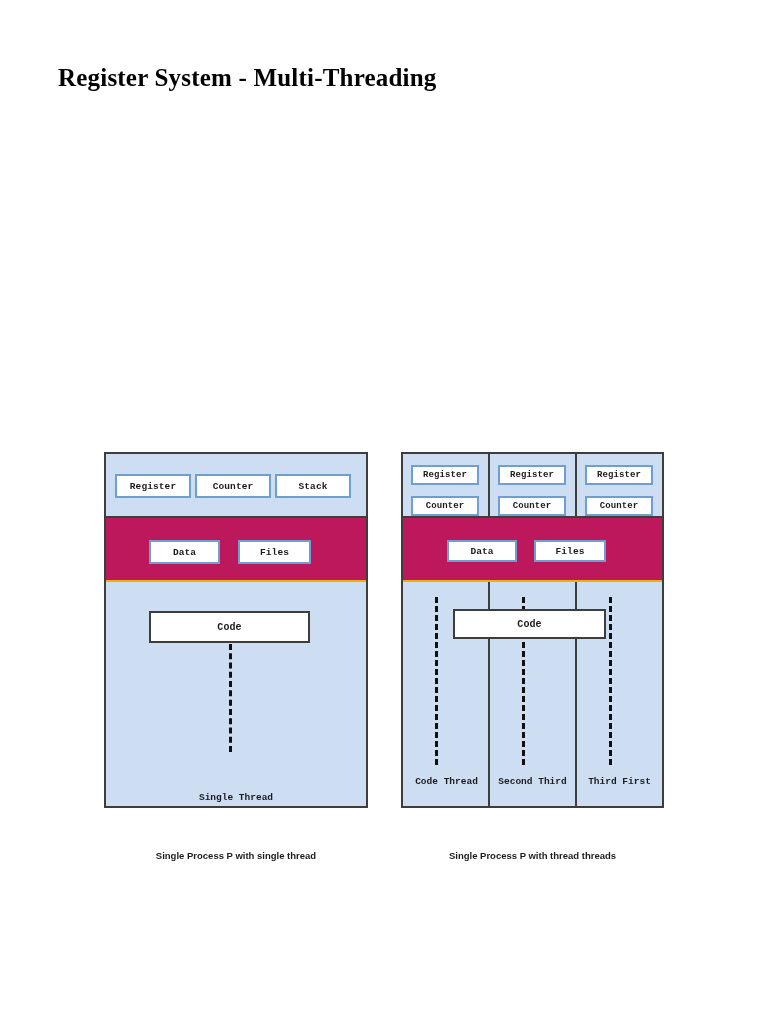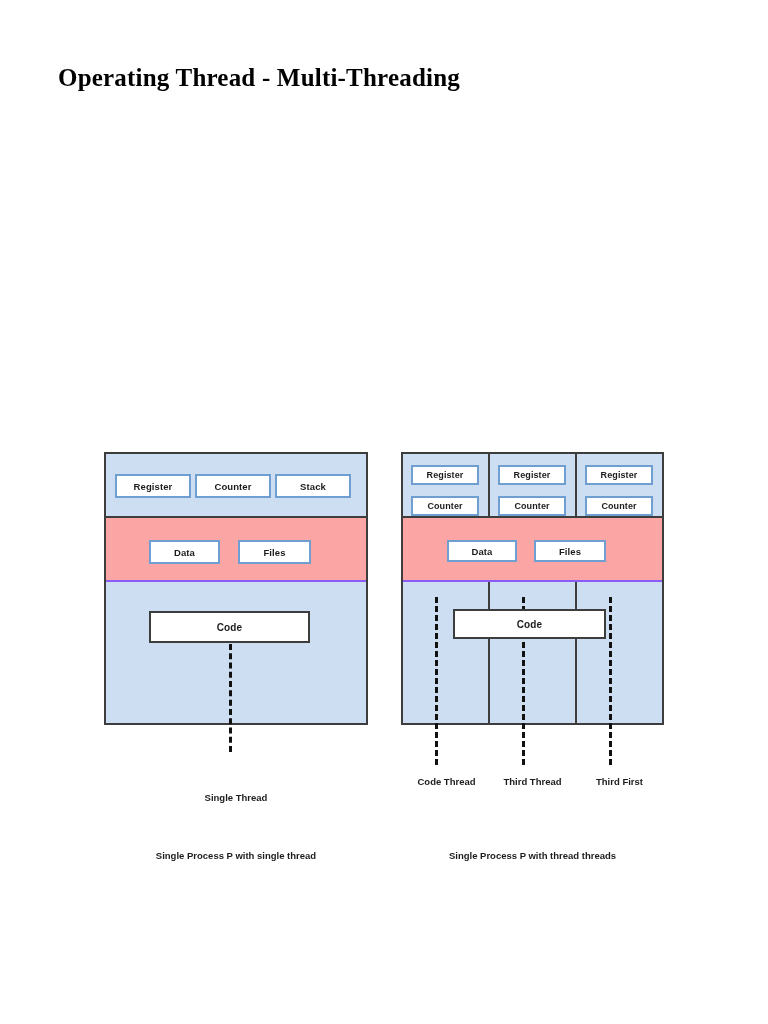--- a/index.html
+++ b/index.html
@@ -33,44 +33,45 @@
   
   .figure {
     position: absolute;
   }
   #figure-single { left: 104px; top: 452px; width: 264px; }
   #figure-multi  { left: 401px; top: 452px; width: 263px; }
 
   .process-box {
     position: relative;
     width: 100%;
-    height: 273px;
+    height: 356px;
     border: 2px solid #3d3d3d;
     box-sizing: border-box;
     background: #ffffff;
+    font-family: Liberation Mono, monospace;
   }
 
   
   .band {
     position: absolute;
     left: 0;
     right: 0;
     box-sizing: border-box;
   }
   .band-top {
     top: 0;
     height: 64px;
     background: #cdddf2;
     border-bottom: 2px solid #3d3d3d;
   }
   .band-mid {
     top: 64px;
     height: 64px;
-    background: #fca5a5;
-    border-bottom: 2px solid #8b5cf6;
+    background: #be185d;
+    border-bottom: 2px solid #eab308;
   }
   .band-bot {
     top: 128px;
     bottom: 0;
     background: #cdddf2;
   }
 
   
   .cell {
     position: absolute;
@@ -170,21 +171,21 @@
     font-size: 9.5px;
     font-weight: 600;
     color: #1c1c1c;
     white-space: nowrap;
     margin-top: 32px;
   }
 </style>
 </head>
 <body>
 
-<div class="page-title">Operating Thread - Multi-Threading</div>
+<div class="page-title">Register System - Multi-Threading</div>
 
 <div class="figure" id="figure-single">
 
   <div class="process-box">
 
     <div class="band band-top reg-row">
       <div class="cell cell-register">Register</div>
       <div class="cell cell-counter">Counter</div>
       <div class="cell cell-stack">Stack</div>
     </div>
@@ -235,20 +236,20 @@
       <div class="col-divider d1"></div>
       <div class="col-divider d2"></div>
 
       <div class="thread-line t1"></div>
       <div class="thread-line t2"></div>
       <div class="thread-line t3"></div>
 
       <div class="cell cell-code code-cell">Code</div>
 
       <div class="thread-label l1">Code Thread</div>
-      <div class="thread-label l2">Third Thread</div>
+      <div class="thread-label l2">Second Third</div>
       <div class="thread-label l3">Third First</div>
     </div>
 
   </div>
 
   <div class="caption">Single Process P with thread threads</div>
 </div>
 
 </body></html>

